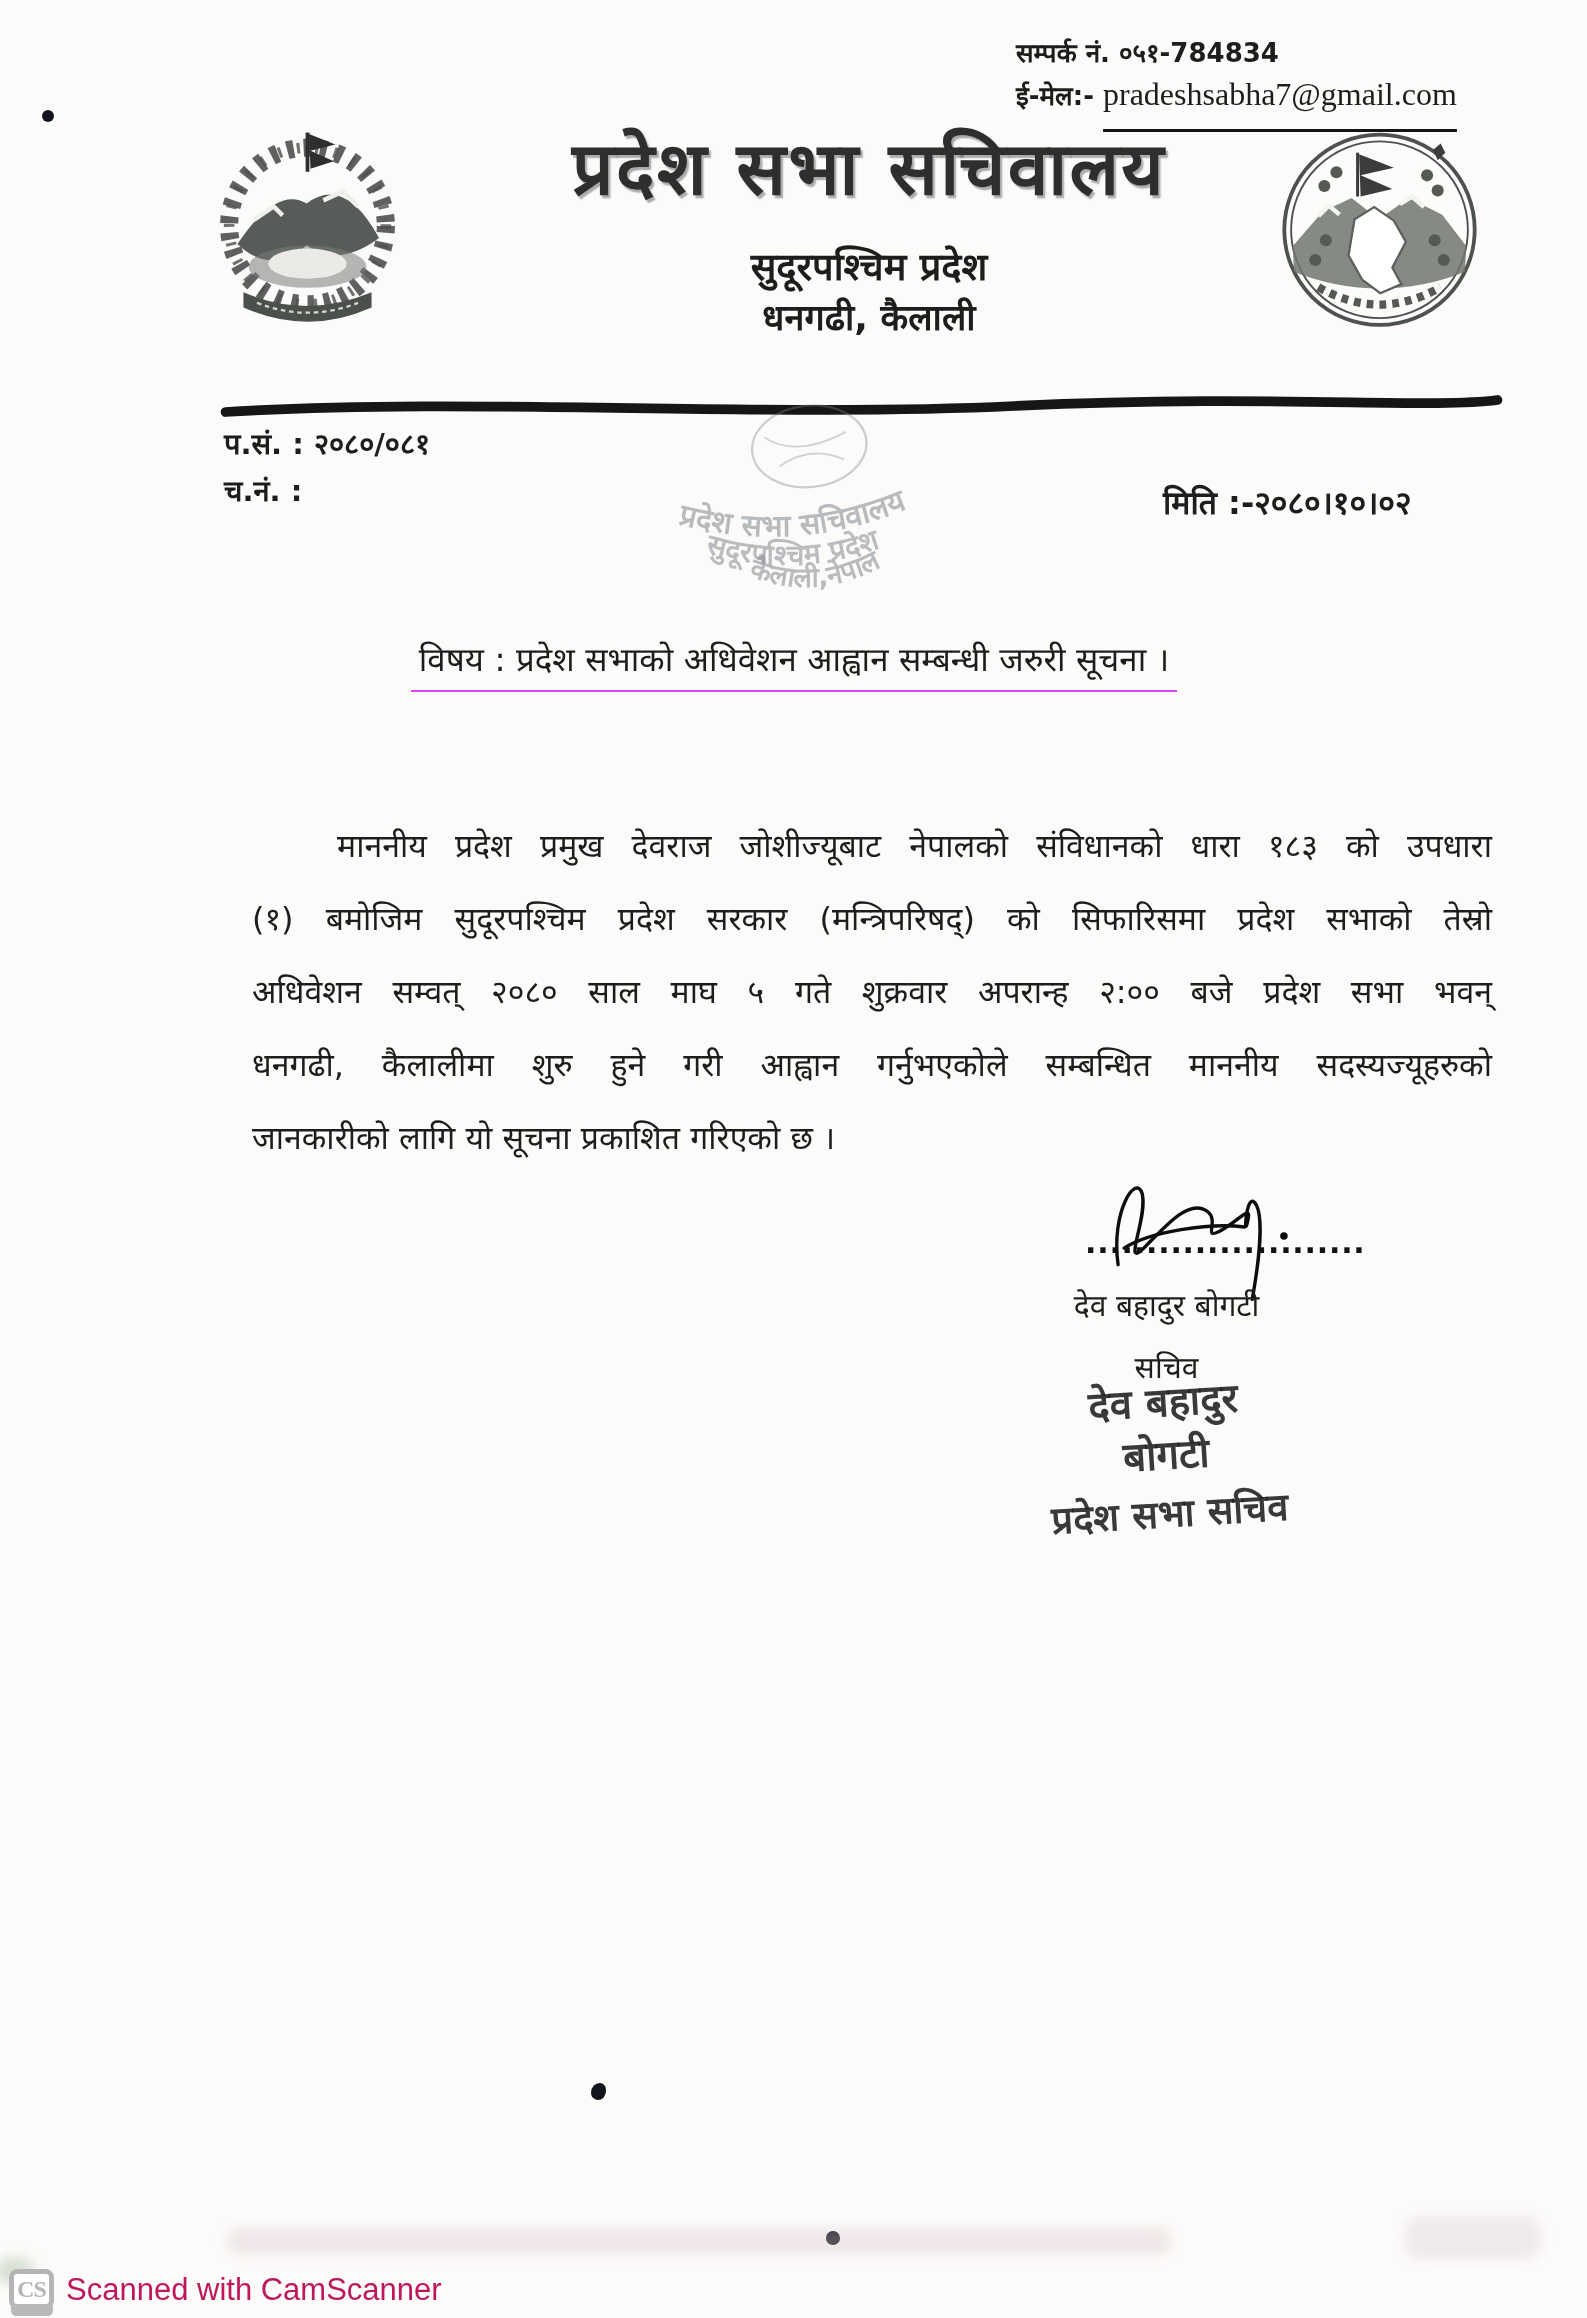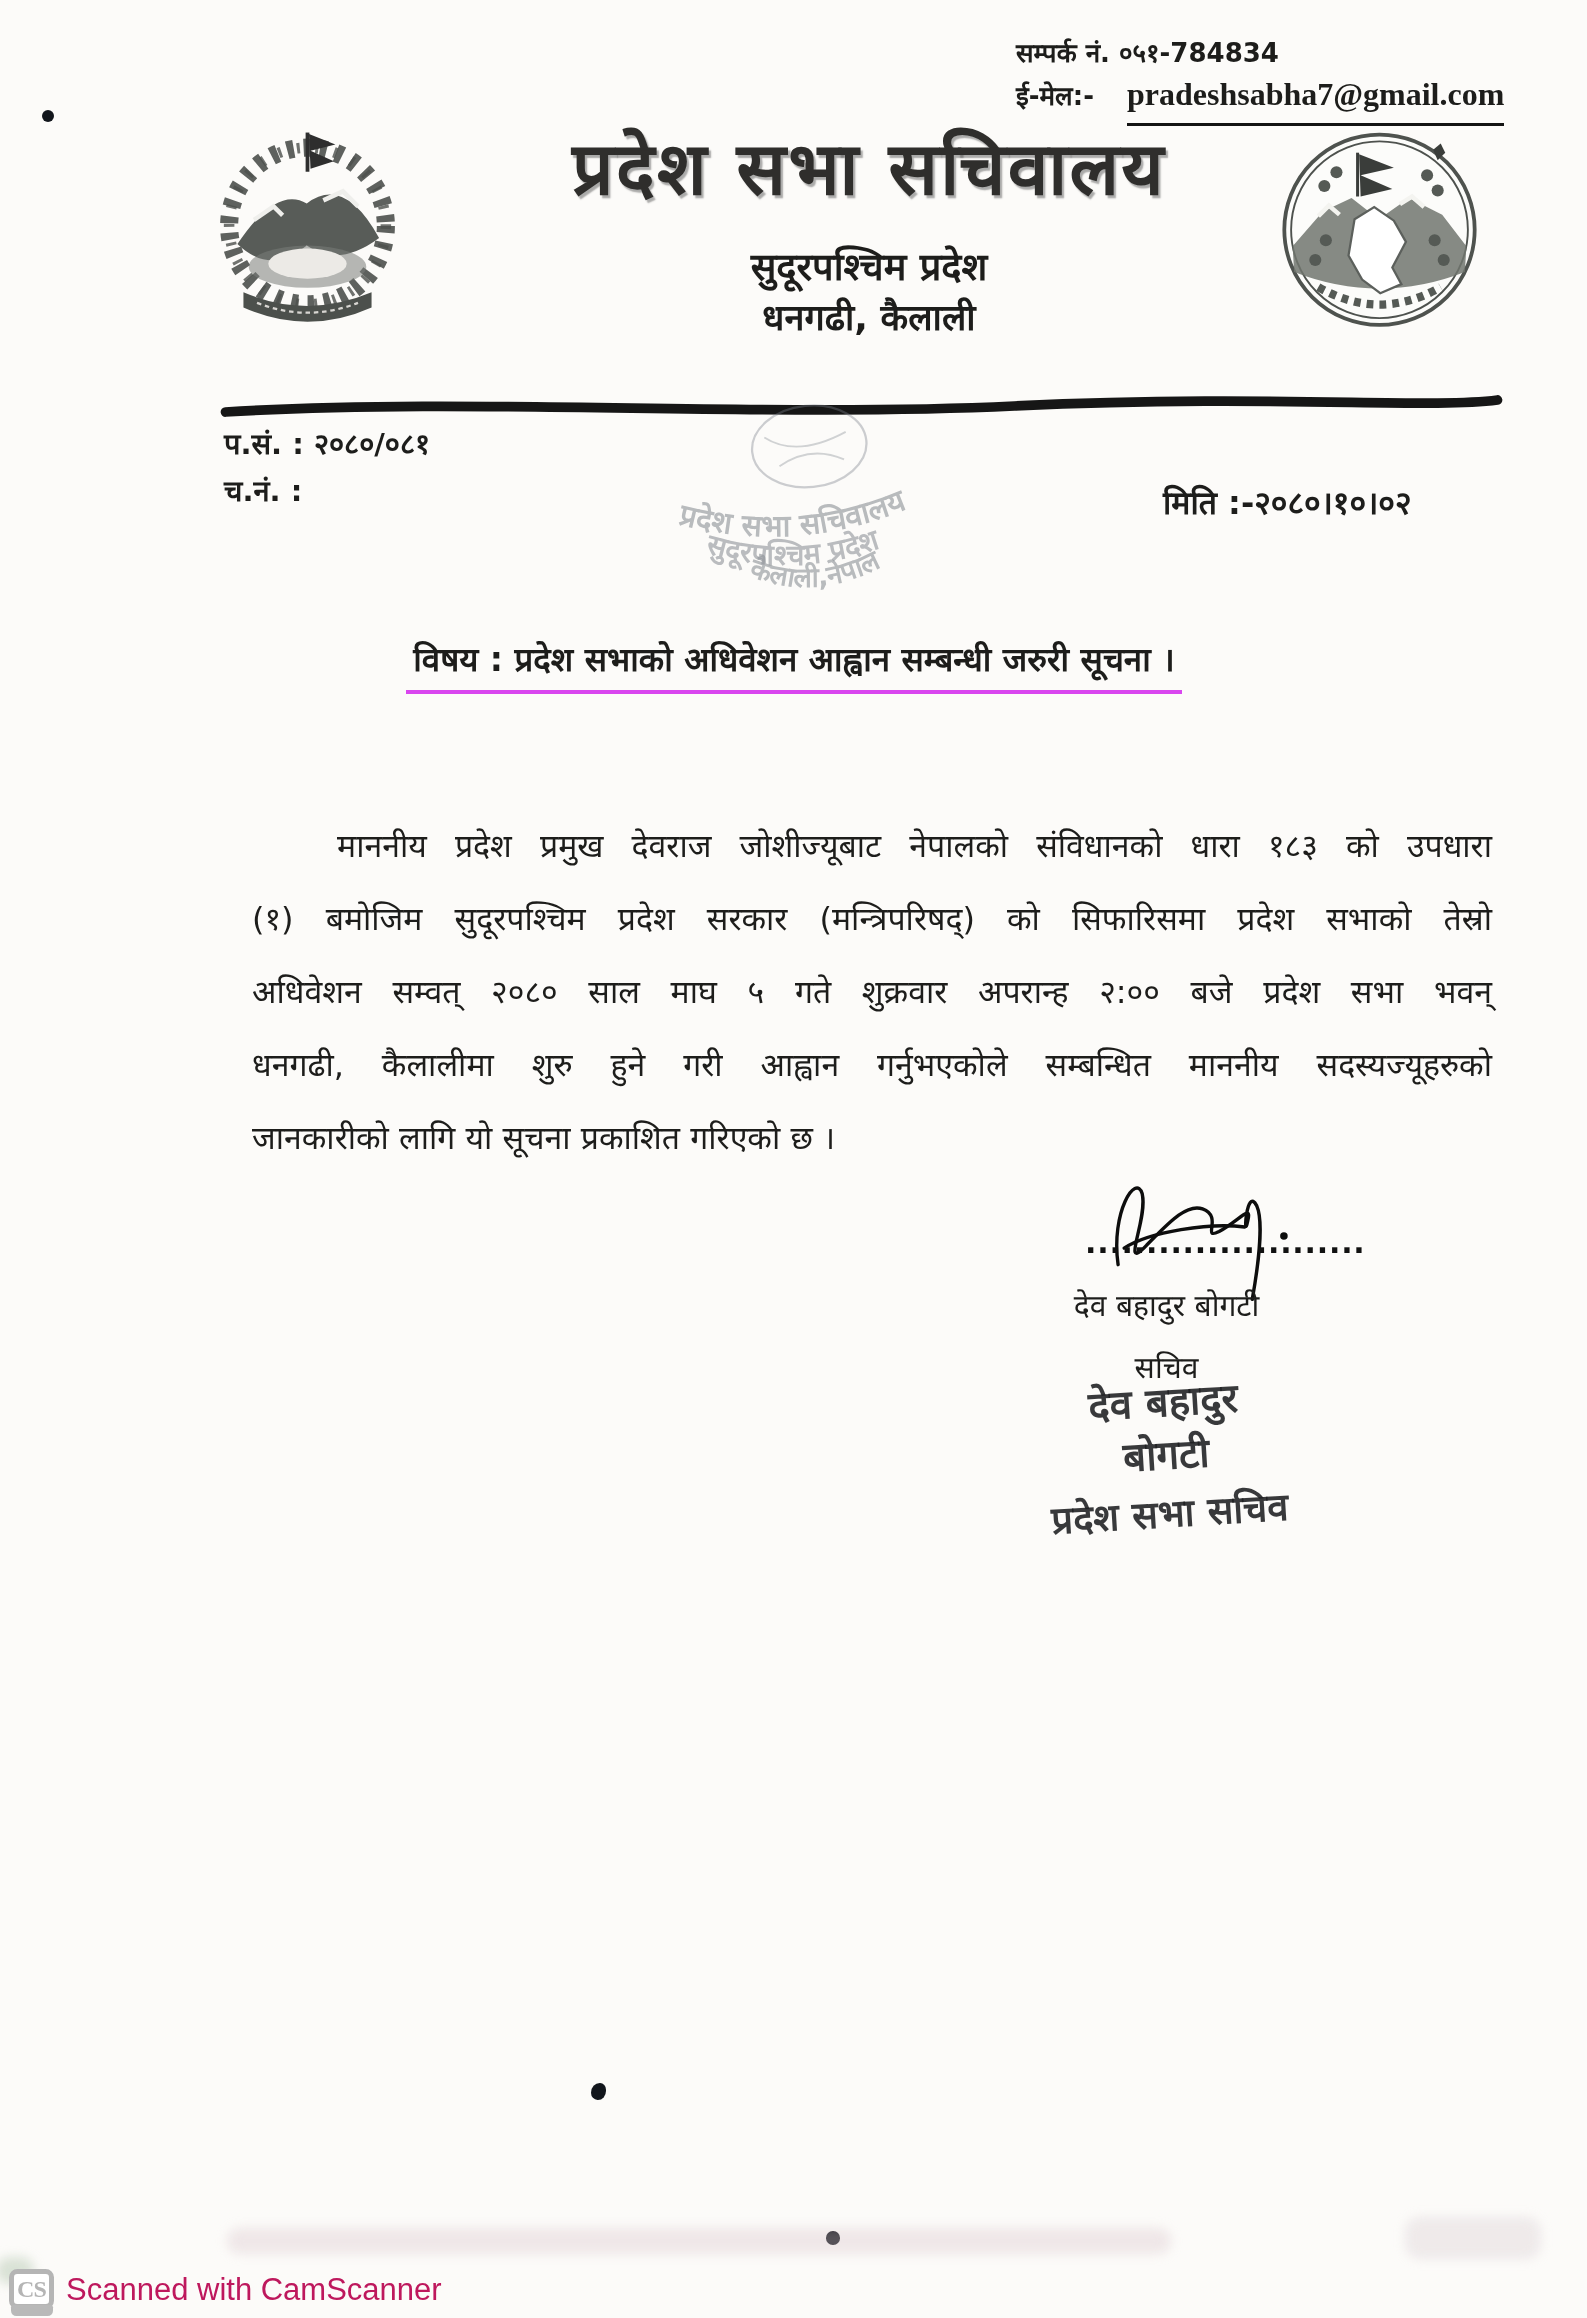--- a/index.html
+++ b/index.html
@@ -6,43 +6,43 @@
   .page{
     position:relative; width:1588px; height:2319px; margin:0 auto;
     background:#fcfbf9; overflow:hidden;
     font-family:"DejaVu Sans", sans-serif; color:#1d1d1b;
   }
   
   .contact{position:absolute; left:1016px; top:33px; line-height:41px; text-align:left;}
   .contact .phone{font-size:26px; font-weight:bold;}
   .contact .email-row{font-size:26px; font-weight:bold; white-space:nowrap;}
   .contact .email{
-    font-family:"Liberation Serif", serif; font-size:32px; font-weight:bold;
-    border-bottom:3px solid #141414; padding-bottom:11px;margin-left:24px;
+    font-family:"Liberation Serif", serif; font-size:32px; font-weight:normal;
+    border-bottom:3px solid #141414; padding-bottom:17px;
   }
   .header-center{position:absolute; left:257px; top:127px; width:1224px; text-align:center;}
   .org-title{
     font-size:73px; font-weight:bold; letter-spacing:2.3px; color:#2f2e2c;
     text-shadow:2.3px 3px 1.5px rgba(70,70,70,0.45);
     line-height:83px;
   }
   .province{margin-top:36px; font-size:38px; font-weight:bold; line-height:42px;}
   .addr{margin-top:9px; font-size:36px; font-weight:bold; line-height:41px;}
   .emblem-left{position:absolute; left:210px; top:122px;}
   .seal-right{position:absolute; left:1279px; top:127px;}
   .divider{position:absolute; left:215px; top:391px;}
   
   .refs{position:absolute; left:224px; top:421px; font-size:29px; font-weight:bold; line-height:47px;}
   .date-line{position:absolute; left:1163px; top:480px; font-size:32px; font-weight:bold;text-align:right;}
   .round-stamp{position:absolute; left:651px; top:387px; transform:rotate(-6deg); opacity:0.75;}
   
   .subject-wrap{position:absolute; left:0; top:636px; width:1588px; text-align:center;}
   .subject{
-    display:inline-block; font-size:33px; font-weight:bold;
-    border-bottom:4px solid #d946ef; padding:0 7.6px 9px 7.6px;
+    display:inline-block; font-size:33px; font-weight:normal;
+    border-bottom:2px solid #d946ef; padding:0 7.6px 9px 7.6px;
   }
   
   .body-text{position:absolute; left:204px; top:810px; width:1288px;}
   .bline{
     font-size:32px; line-height:73px; height:73px; white-space:nowrap;
     text-align:justify; text-align-last:justify;margin-left:48px;
   }
   .bline.first{text-indent:85px;}
   .bline.last{text-align:left; text-align-last:left;}
   

